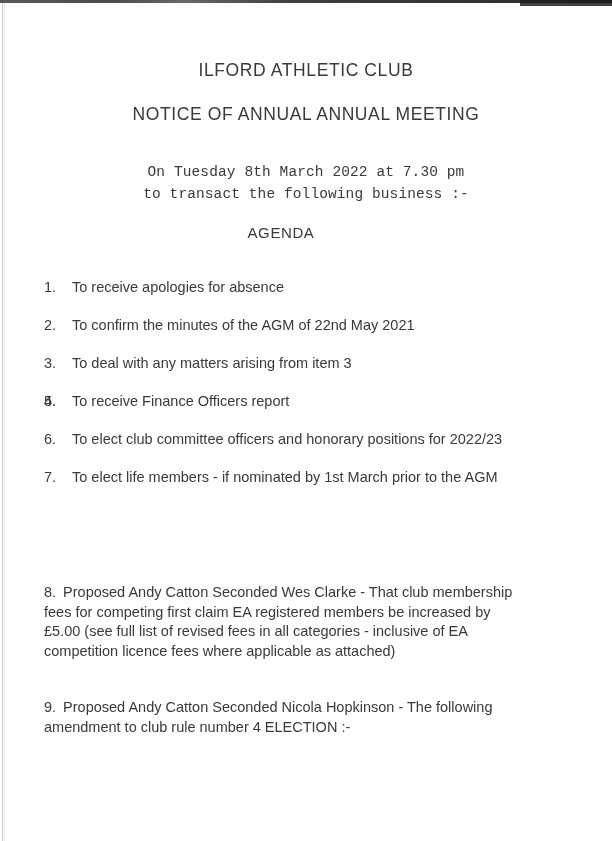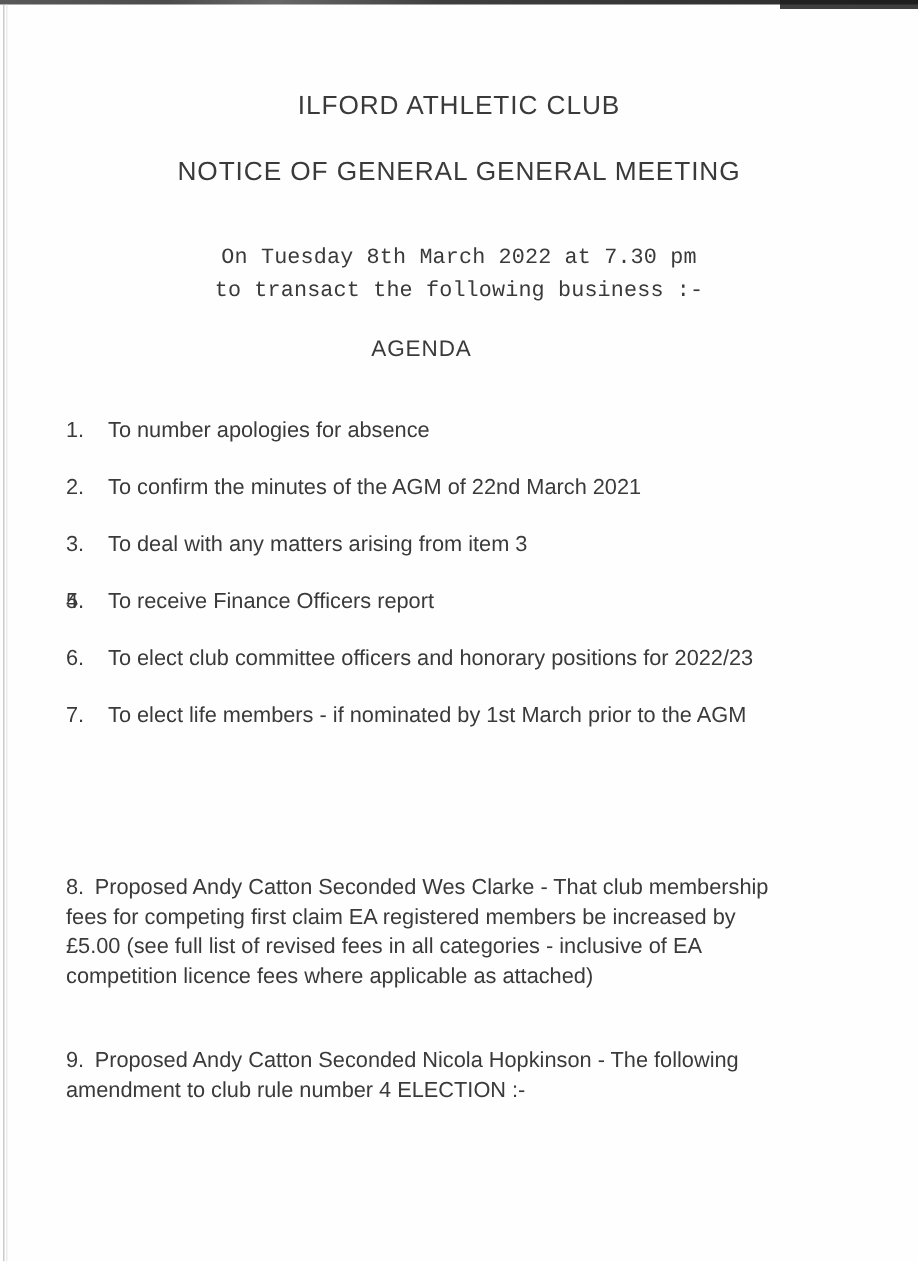--- a/index.html
+++ b/index.html
@@ -140,38 +140,38 @@
 
   <div class="scan-top-band"></div>
   <div class="scan-top-band-thick"></div>
   <div class="scan-left-edge"></div>
   <div class="scan-left-edge2"></div>
 
   <div class="content">
 
     <div class="title title-1">ILFORD ATHLETIC CLUB</div>
 
-    <div class="title title-2">NOTICE OF GENERAL GENERAL MEETING</div>
+    <div class="title title-2">NOTICE OF ANNUAL ANNUAL MEETING</div>
 
     <div class="subtitle subtitle-1">On Tuesday 8th March 2022 at 7.30 pm</div>
 
     <div class="subtitle subtitle-2">to transact the following business :-</div>
 
     <div class="agenda-heading">AGENDA</div>
 
     <div class="agenda-list">
 
       <div class="agenda-item">
         <span class="num">1.</span>
-        <span>To number apologies for absence</span>
+        <span>To receive apologies for absence</span>
       </div>
 
       <div class="agenda-item">
         <span class="num">2.</span>
-        <span>To confirm the minutes of the AGM of 22nd March 2021</span>
+        <span>To confirm the minutes of the AGM of 22nd May 2021</span>
       </div>
 
       <div class="agenda-item">
         <span class="num">3.</span>
         <span>To deal with any matters arising from item 3</span>
       </div>
 
       <div class="agenda-item">
         <span class="num">4.</span>
       </div>

